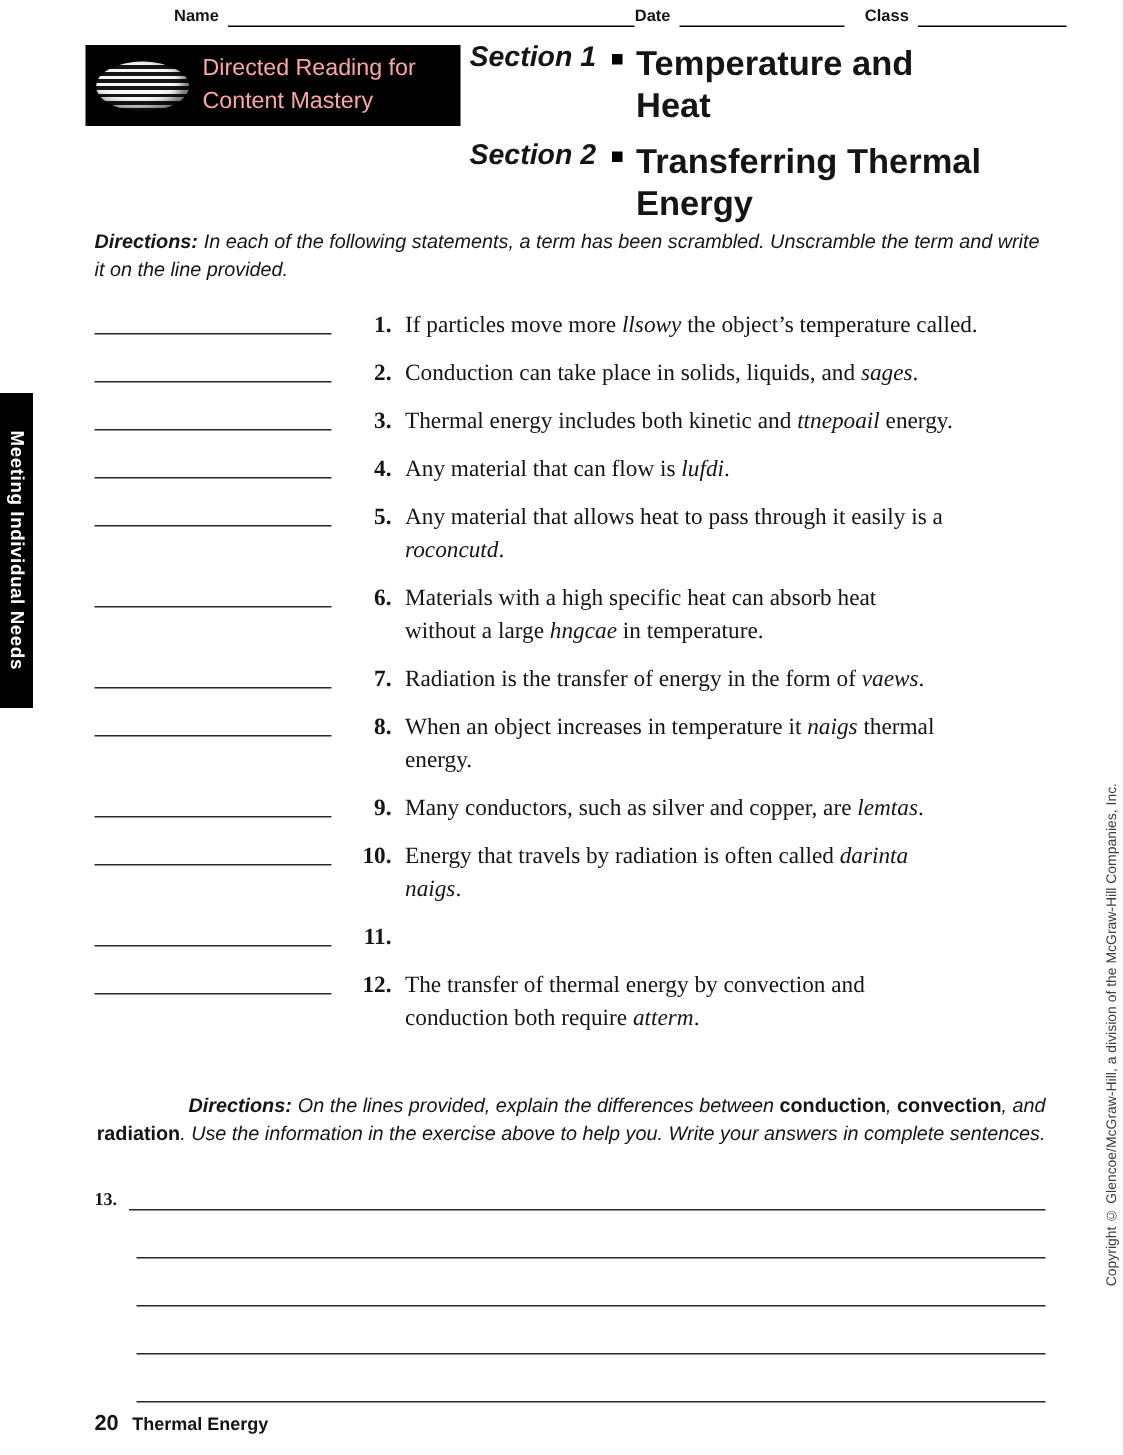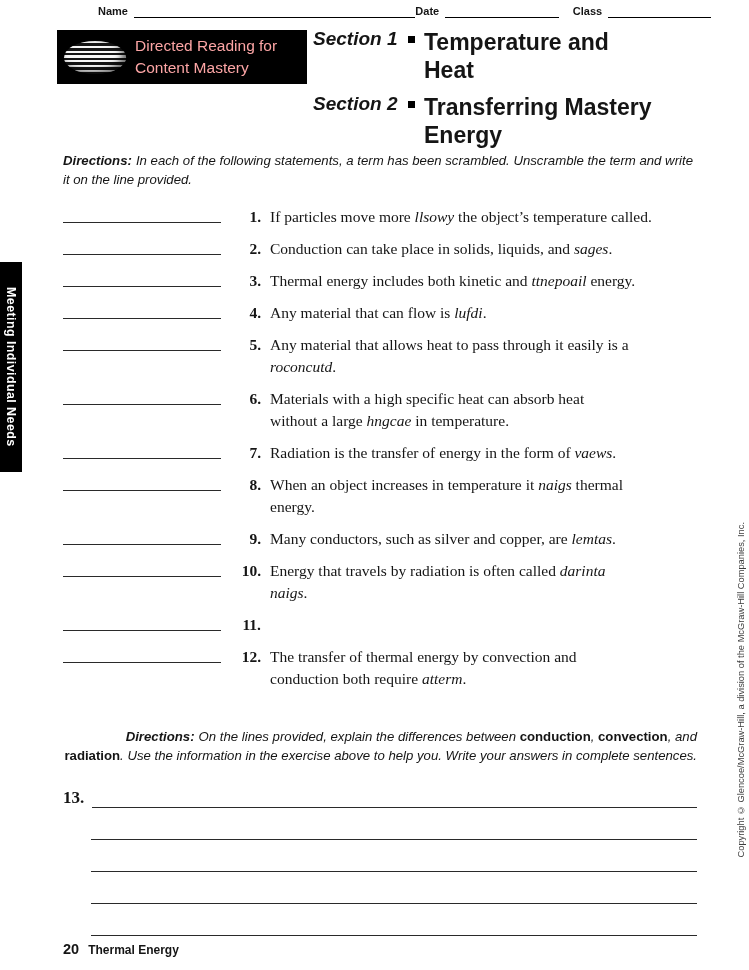--- a/index.html
+++ b/index.html
@@ -3,21 +3,21 @@
 <meta charset="utf-8">
 <style>
   html,body{margin:0;padding:0;background:#d8d8d8;}
   .page{
     position:relative; width:749px; height:970px; background:#ffffff;
     font-family:"Liberation Serif", serif; color:#151515; overflow:hidden;
     margin:0 auto; box-shadow:0 0 4px rgba(0,0,0,.4);
   }
   
   .id-row{
-    position:absolute; left:59px; right:38px; top:4px;
+    position:absolute; left:77px; right:38px; top:4px;
     display:flex; align-items:flex-end;
     font-family:"Liberation Sans", sans-serif; font-weight:bold; font-size:11px;padding-left:39px;
   }
   .id-row .lbl{flex:none; padding-bottom:1px;}
   .id-line{border-bottom:1.4px solid #000; height:13px; margin-left:6px;}
   .id-line.l1{flex:2.6;} .id-line.l2{flex:1.05; margin-right:14px;} .id-line.l3{flex:0.95;}
 
   
   .banner{
     position:absolute; left:57px; top:30px; width:250px; height:54px;
@@ -52,21 +52,21 @@
   
   .questions{position:absolute; left:63px; top:206px; width:634px;}
   .q-row{display:flex; align-items:flex-start; margin-bottom:10px;}
   .a-line{flex:none; width:158px; height:16px; border-bottom:1.2px solid #2a2a2a; margin-right:10px;}
   .q-num{flex:none; width:30px; text-align:right; font-weight:bold; font-size:15.5px; line-height:1.42; margin-right:9px;}
   .q-text{font-size:15.5px; line-height:1.42; max-width:430px;}
 
   
   .q13{position:absolute; left:63px; top:788px; width:634px;}
   .q13-first{display:flex; align-items:flex-end;}
-  .q13-num{flex:none; font-weight:bold; font-size:17px; margin-right:8px;}
+  .q13-num{flex:none; font-weight:bold; font-size:12px; margin-right:8px;}
   .write-line{flex:1; border-bottom:1.1px solid #2a2a2a; height:18px;}
   .write-extra{margin-left:28px; height:31px; border-bottom:1.1px solid #2a2a2a;}
 
   
   .side-tab{
     position:absolute; left:0; top:262px; width:22px; height:210px; background:#000;
     display:flex; align-items:center; justify-content:center;
   }
   .side-tab span{
     writing-mode:vertical-rl; color:#fff; font-family:"Liberation Sans", sans-serif;
@@ -114,21 +114,21 @@
         <div class="section-bullet"></div>
         <div class="section-title">
           <div>Temperature and</div>
           <div>Heat</div>
         </div>
       </div>
       <div class="section-row">
         <div class="section-label">Section 2</div>
         <div class="section-bullet"></div>
         <div class="section-title">
-          <div>Transferring Mastery</div>
+          <div>Transferring Thermal</div>
           <div>Energy</div>
         </div>
       </div>
     </div>
 
   <div class="directions dir1">
     <span class="dir-prefix">Directions:</span><span>In each of the following statements, a term has been scrambled. Unscramble the term and write it on the line provided.</span>
   </div>
 
   <div class="questions">

